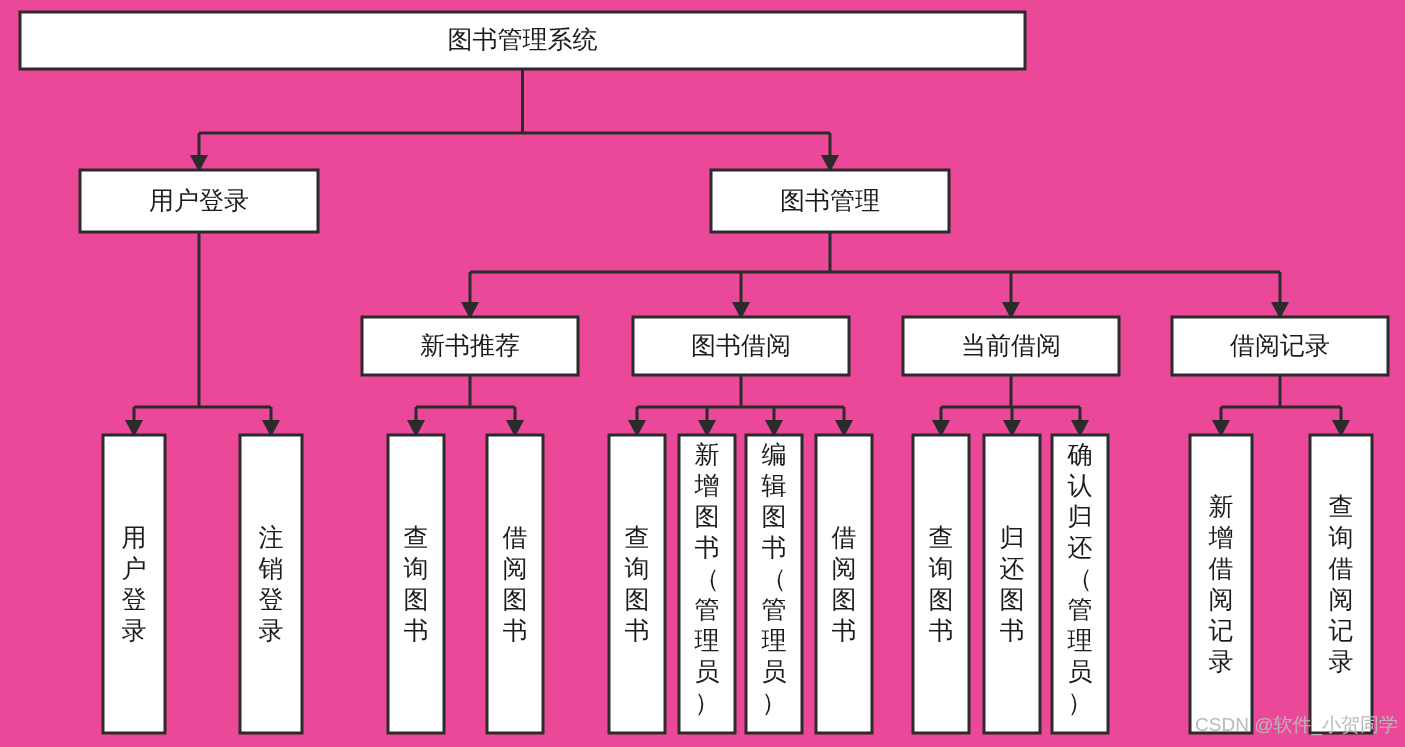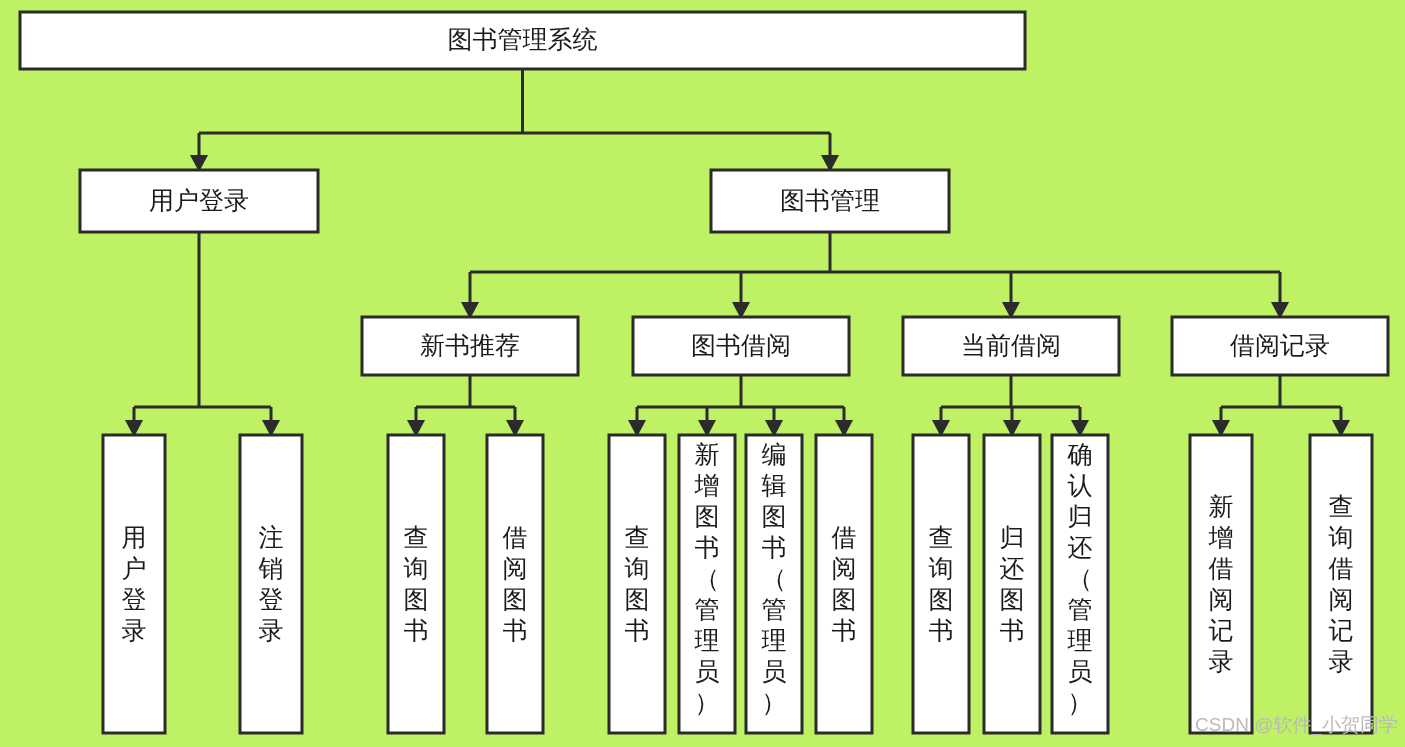--- a/index.html
+++ b/index.html
@@ -7,21 +7,21 @@
     padding: 0;
     background: #ffffff;
   }
   body {
     font-family: "Liberation Sans", sans-serif;
   }
   #stage {
     position: relative;
     width: 1405px;
     height: 747px;
-    background: #bef264;
+    background: #ec4899;
     overflow: hidden;
   }
   #diagram-svg {
     position: absolute;
     top: 0;
     left: 0;
     width: 1405px;
     height: 747px;
     display: block;
   }

